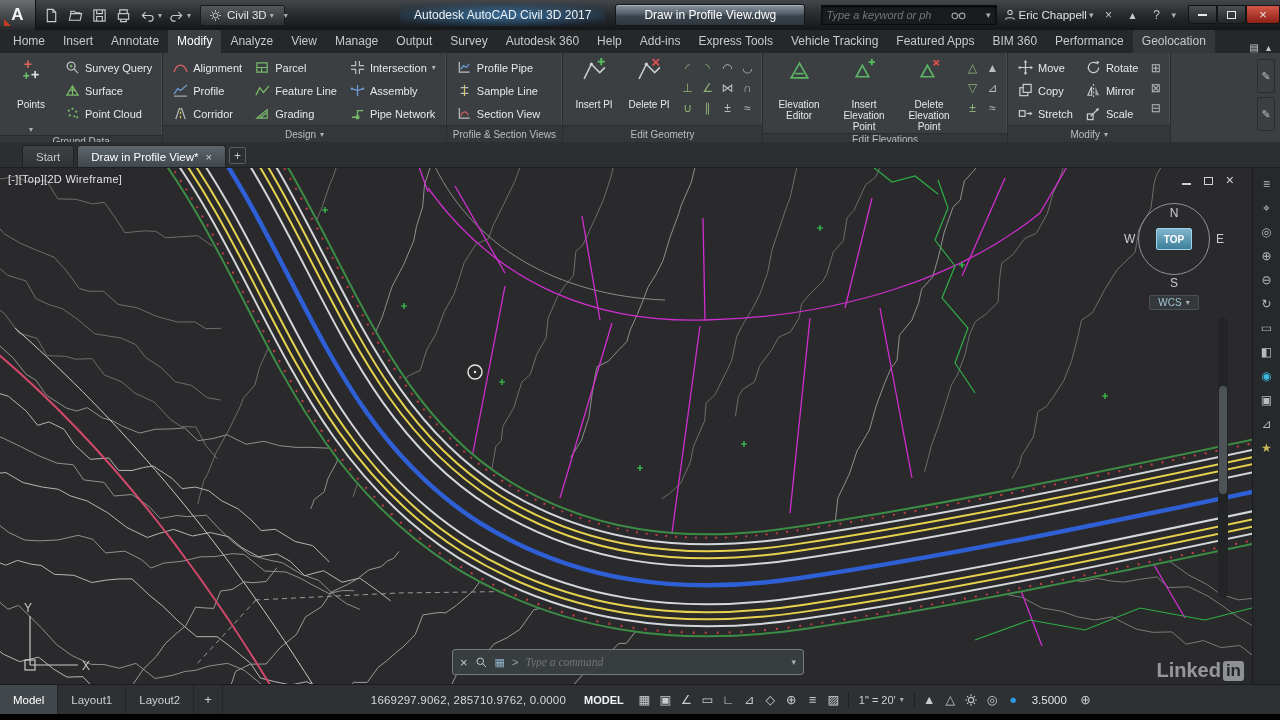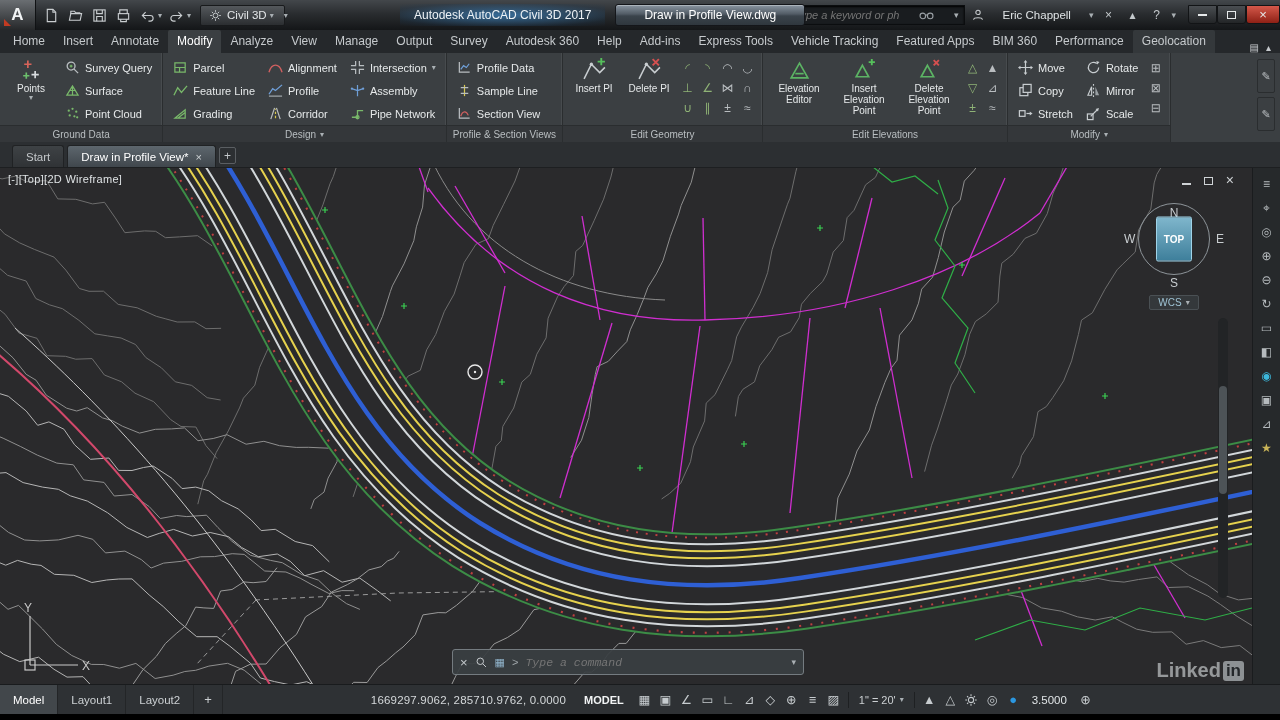--- a/index.html
+++ b/index.html
@@ -18,21 +18,21 @@
 .qcaret{font-size:8px;color:#a9afb3;margin:0 2px 0 -2px}
 .ws-chip{display:flex;align-items:center;gap:5px;height:21px;margin-left:6px;padding:0 8px;background:linear-gradient(#54585c,#2b2e31);border:1px solid #181a1c;border-radius:2px;font-size:11.5px;color:#e3e6e8}
 .ws-chip svg,.cmd-search svg{width:13px;height:13px;fill:none;stroke:#c9cdd0;stroke-width:1.2}
 .title-center{position:absolute;left:400px;top:3px;height:24px;display:flex;align-items:center;gap:10px}
 .app-title{font-size:12px;color:#eef2f5;padding:4px 14px;background:radial-gradient(ellipse at center,rgba(56,114,163,.9),rgba(28,58,86,.25) 78%,transparent)}
 .doc-chip{font-size:12px;color:#fff;padding:3px 28px;background:linear-gradient(#8a95a1,#525c66 45%,#3a434b 55%,#2f373e);border:1px solid #14161a;border-radius:3px;box-shadow:inset 0 1px rgba(255,255,255,.3)}
 .tb-right{margin-left:auto;display:flex;align-items:center;gap:6px}
 .searchbox{display:flex;align-items:center;width:176px;height:20px;background:#191c1f;border:1px solid #0b0d0f;box-shadow:inset 0 1px 2px #000;padding:0 5px;gap:20px}
 .searchbox input{flex:1;background:transparent;border:0;outline:0;color:#9aa0a5;font-style:italic;font-size:11px;font-family:inherit;min-width:0}
 .searchbox svg{width:15px;height:12px;fill:none;stroke:#9aa0a5;stroke-width:1.2}
-.user-chip{display:flex;align-items:center;gap:18px;font-size:11.5px;color:#dfe3e5}
+.user-chip{display:flex;align-items:center;gap:2px;font-size:11.5px;color:#dfe3e5}
 .user-chip svg{width:14px;height:14px;fill:none;stroke:#c9cdd0;stroke-width:1.2}
 .mini-ic{width:18px;text-align:center;font-size:12px;color:#c3c8cb}
 .cc{font-size:9px;color:#a9afb3}
 .win-btns{display:flex;margin-left:6px;align-self:flex-start}
 .win-btn{width:29px;height:19px;display:flex;align-items:center;justify-content:center;background:linear-gradient(#4a4e52,#232527);border:1px solid #121416;border-radius:0 0 3px 3px;color:#e6e9ea}
 .win-btn.close{width:34px;background:linear-gradient(#d4584a,#8e2015);font-size:13px}
 .wb-min{width:9px;height:2px;background:#e6e9ea}
 .wb-res{width:9px;height:8px;border:1px solid #e6e9ea}
 
 
@@ -40,38 +40,38 @@
 .rtab{padding:4px 9px 5px;white-space:nowrap}
 .rtab.active{background:#3b3f42;color:#fff;border-radius:2px 2px 0 0}
 .rtab.hl{background:#34383b;border-radius:2px 2px 0 0}
 .rtabs-right{margin-left:auto;display:flex;align-items:center;gap:7px;padding:0 9px;font-size:10px;color:#c6cacd}
 
 
 .ribbon{position:absolute;top:53px;left:0;right:0;height:89px;background:#3b3f42;display:flex}
 .panel{display:flex;flex-direction:column;border-right:1px solid #2a2d2f;box-shadow:inset -1px 0 #474b4e}
 .pbody{flex:1;display:flex;padding:2px 5px 0;gap:3px}
 .ptitle{height:17px;display:flex;align-items:center;justify-content:center;gap:4px;font-size:10px;color:#b9bec1;background:#34373a;border-top:1px solid #2a2d2f;white-space:nowrap;padding:0 6px}
-.bigbtn{width:52px;display:flex;flex-direction:column;align-items:center;padding-top:3px;gap:0;font-size:10px;line-height:1.12;text-align:center;color:#e6e9ea}
+.bigbtn{width:52px;display:flex;flex-direction:column;align-items:center;padding-top:3px;gap:16px;font-size:10px;line-height:1.12;text-align:center;color:#e6e9ea}
 .bigbtn svg{width:25px;height:25px;flex:none}
 .bb-wide{width:62px}
 .rcol{display:flex;flex-direction:column;padding-top:1px}
 .rowbtn{display:flex;align-items:center;gap:5px;height:23px;padding:0 5px;font-size:11px;color:#e6e9ea;white-space:nowrap}
 .rowbtn svg{width:15px;height:15px;flex:none}
 .tgrid{display:grid;grid-template-columns:repeat(4,19px);grid-auto-rows:19px;gap:1px;align-content:start;padding-top:3px}
 .tgrid span,.mcol span{display:flex;align-items:center;justify-content:center;font-size:12px;color:#8fb376}
 .tgrid span.g2{color:#b9bdc0}
 .tgrid.two{grid-template-columns:repeat(2,19px)}
 .mcol{display:flex;flex-direction:column;gap:1px;padding-top:3px}
 .mcol span{width:19px;height:19px;color:#b9bdc0}
 .redge{margin-left:auto;display:flex;flex-direction:column;gap:4px;padding:6px 5px 0}
 .redge span{width:18px;height:34px;display:flex;align-items:center;justify-content:center;color:#b9bdc0;border:1px solid #2a2d2f;border-radius:2px;font-size:11px}
 .caret{font-size:8px;color:#aab0b4}
 
 
-.dtabs{position:absolute;top:142px;left:0;right:0;height:26px;background:#2c2f32;border-bottom:1px solid #1d1f21;display:flex;align-items:flex-end;padding-left:12px;gap:3px}
+.dtabs{position:absolute;top:142px;left:0;right:0;height:26px;background:#2c2f32;border-bottom:1px solid #1d1f21;display:flex;align-items:flex-end;padding-left:22px;gap:3px}
 .dtab{height:22px;display:flex;align-items:center;gap:7px;padding:0 13px;font-size:11.5px;color:#c3c7ca;background:linear-gradient(#3e4245,#303336);border:1px solid #202224;border-bottom:none;border-radius:3px 3px 0 0}
 .dtab.active{background:linear-gradient(#5d666d,#40474d);color:#fff}
 .tclose{font-size:11px;color:#cfd3d6}
 .dtab-add{width:17px;height:17px;margin-bottom:3px;display:flex;align-items:center;justify-content:center;border:1px solid #5a5e62;border-radius:2px;color:#c3c7ca;font-size:12px}
 
 
 .workarea{position:absolute;top:168px;left:0;width:1280px;height:516px;display:flex}
 .canvas-wrap{position:relative;width:1252px;height:516px;background:#2a2a2c;overflow:hidden}
 #dwg{position:absolute;left:0;top:0}
 .navstrip{width:28px;height:516px;background:#26292b;border-left:1px solid #1a1c1e;display:flex;flex-direction:column;align-items:center;gap:9px;padding-top:8px;font-size:12px;color:#b6bbbe}
@@ -83,29 +83,29 @@
 .dwc .min{width:9px;height:2px;background:#cfd3d6;margin-top:8px}
 .dwc .res{width:9px;height:8px;border:1px solid #cfd3d6;margin-top:2px}
 .dwc .cls{font-size:14px;line-height:1}
 .viewcube{position:absolute;top:20px;right:28px;width:100px;text-align:center;color:#c9ced1;font-size:12px}
 .vc-wrap{position:relative;width:100px;height:104px}
 .vc-ring{position:absolute;left:14px;top:15px;width:72px;height:72px;border:1px solid #8d9499;border-radius:50%}
 .vc-n{position:absolute;left:50%;top:18px;transform:translateX(-50%)}
 .vc-s{position:absolute;left:50%;bottom:2px;transform:translateX(-50%)}
 .vc-w{position:absolute;left:0;top:50%;transform:translateY(-58%)}
 .vc-e{position:absolute;right:0;top:50%;transform:translateY(-58%)}
-.vc-face{position:absolute;left:50%;top:51px;transform:translate(-50%,-50%);width:36px;height:45px;background:linear-gradient(#7fb6cc,#3e7f9b);border:1px solid #9fd3e8;color:#fff;font-size:10px;font-weight:bold;display:flex;align-items:center;justify-content:center;border-radius:2px}
+.vc-face{position:absolute;left:50%;top:51px;transform:translate(-50%,-50%);width:36px;height:22px;background:linear-gradient(#7fb6cc,#3e7f9b);border:1px solid #9fd3e8;color:#fff;font-size:10px;font-weight:bold;display:flex;align-items:center;justify-content:center;border-radius:2px}
 .wcs-chip{display:inline-flex;align-items:center;gap:4px;margin-top:3px;padding:1px 8px;background:#34383b;border:1px solid #4a5054;border-radius:2px;font-size:10px;color:#9fc3d4}
 .vscroll{position:absolute;right:24px;top:150px;width:10px;height:280px;background:#222426;border-radius:5px}
 .vthumb{position:absolute;left:1px;right:1px;top:68px;height:108px;background:#4d5357;border-radius:5px}
 .cmdline{position:absolute;left:452px;bottom:9px;width:352px;height:26px;background:rgba(57,62,66,.93);border:1px solid #747b80;border-radius:3px;display:flex;align-items:center;padding:0 7px;gap:7px;color:#c3c8cb}
 .cmd-x{font-size:13px}
 .cmd-grid{font-size:11px;color:#8fb2c9}
 .cmd-prompt{color:#9fa5a9;font-size:11px}
-.cmdline input{flex:1;background:transparent;border:0;outline:0;color:#b9c0c4;font-style:italic;font-size:11.5px;font-family:Liberation Mono, monospace;min-width:0}
+.cmdline input{flex:1;background:transparent;border:0;outline:0;color:#b9c0c4;font-style:italic;font-size:11.5px;font-family:Liberation Serif, serif;min-width:0}
 .cmd-caret{font-size:9px;color:#aab0b4}
 
 
 .statusbar{position:absolute;top:684px;left:0;right:0;height:30px;background:#2e3134;border-top:1px solid #191b1d;display:flex;align-items:center;font-size:11px;color:#ccd0d3}
 .ltabs{display:flex;align-items:stretch;height:100%}
 .ltab{display:flex;align-items:center;padding:0 13px;border-right:1px solid #232527;font-size:11.5px}
 .ltab.active{background:#42474b;color:#fff}
 .ltab-add{display:flex;align-items:center;padding:0 10px;font-size:13px;border-right:1px solid #232527}
 .sb-coords{margin-left:148px;font-size:11.5px;color:#d4d8da;letter-spacing:.2px}
 .sb-model{margin-left:18px;font-weight:bold;color:#f2f4f5}
@@ -287,40 +287,20 @@
       </div>
       <div class="ptitle">
           <span>Ground Data</span>
         </div>
     </div>
 
     <div class="panel">
       <div class="pbody">
         <div class="rcol">
           <div class="rowbtn">
-            <svg viewBox="0 0 16 16" fill="none" stroke-width="1.3">
-                <path d="M2 3h11v10H2zM2 8h11M7 8v5" stroke="#79b96a"></path>
-              </svg>
-            <span>Parcel</span>
-          </div>
-          <div class="rowbtn">
-            <svg viewBox="0 0 16 16" fill="none" stroke-width="1.4">
-                <path d="M1 13 5 5l4 5 6-7" stroke="#79b96a"></path>
-              </svg>
-            <span>Feature Line</span>
-          </div>
-          <div class="rowbtn">
-            <svg viewBox="0 0 16 16" fill="none" stroke-width="1.3">
-                <path d="M2 13h11V4zM5 13l8-6" stroke="#79b96a"></path>
-              </svg>
-            <span>Grading</span>
-          </div>
-        </div>
-        <div class="rcol">
-          <div class="rowbtn">
             <svg viewBox="0 0 16 16" fill="none" stroke-width="1.4">
                 <path d="M1 13C4 3 12 3 15 13" stroke="#d06060"></path>
               </svg>
             <span>Alignment</span>
           </div>
           <div class="rowbtn">
             <svg viewBox="0 0 16 16" fill="none" stroke-width="1.4">
                 <path d="M1 12 5 6l3 2 7-6" stroke="#6f9fd8"></path>
                 <path d="M1 14h14" stroke="#9aa0a4"></path>
               </svg>
@@ -330,20 +310,40 @@
             <svg viewBox="0 0 16 16" fill="none" stroke-width="1.3">
                 <path d="M3 14 7 2M13 14 9 2" stroke="#b9bec1"></path>
                 <path d="M8 13V3" stroke="#d8c84e" stroke-dasharray="2.5 2"></path>
               </svg>
             <span>Corridor</span>
           </div>
         </div>
         <div class="rcol">
           <div class="rowbtn">
             <svg viewBox="0 0 16 16" fill="none" stroke-width="1.3">
+                <path d="M2 3h11v10H2zM2 8h11M7 8v5" stroke="#79b96a"></path>
+              </svg>
+            <span>Parcel</span>
+          </div>
+          <div class="rowbtn">
+            <svg viewBox="0 0 16 16" fill="none" stroke-width="1.4">
+                <path d="M1 13 5 5l4 5 6-7" stroke="#79b96a"></path>
+              </svg>
+            <span>Feature Line</span>
+          </div>
+          <div class="rowbtn">
+            <svg viewBox="0 0 16 16" fill="none" stroke-width="1.3">
+                <path d="M2 13h11V4zM5 13l8-6" stroke="#79b96a"></path>
+              </svg>
+            <span>Grading</span>
+          </div>
+        </div>
+        <div class="rcol">
+          <div class="rowbtn">
+            <svg viewBox="0 0 16 16" fill="none" stroke-width="1.3">
                 <path d="M6 1v5H1M10 1v5h5M6 15v-5H1M10 15v-5h5" stroke="#b9bec1"></path>
               </svg>
             <span>Intersection</span>
             <span class="caret">▾</span>
           </div>
           <div class="rowbtn">
             <svg viewBox="0 0 16 16" fill="none" stroke-width="1.3">
                 <path d="M8 2v12M2 6l6 2 6-2" stroke="#6f9fd8"></path>
                 <circle cx="2" cy="6" r="1.2" fill="#6f9fd8" stroke="none"></circle>
                 <circle cx="14" cy="6" r="1.2" fill="#6f9fd8" stroke="none"></circle>
@@ -366,21 +366,21 @@
     </div>
 
     <div class="panel">
       <div class="pbody">
         <div class="rcol">
           <div class="rowbtn">
             <svg viewBox="0 0 16 16" fill="none" stroke-width="1.3">
                 <path d="M2.5 2v11h11" stroke="#b9bec1"></path>
                 <path d="M4 10 7 6l3 2 3-4" stroke="#6f9fd8"></path>
               </svg>
-            <span>Profile Data</span>
+            <span>Profile Pipe</span>
           </div>
           <div class="rowbtn">
             <svg viewBox="0 0 16 16" fill="none" stroke-width="1.3">
                 <path d="M8 2v12" stroke="#d8c84e"></path>
                 <path d="M4 5h8M4 11h8" stroke="#b9bec1"></path>
               </svg>
             <span>Sample Line</span>
           </div>
           <div class="rowbtn">
             <svg viewBox="0 0 16 16" fill="none" stroke-width="1.3">

